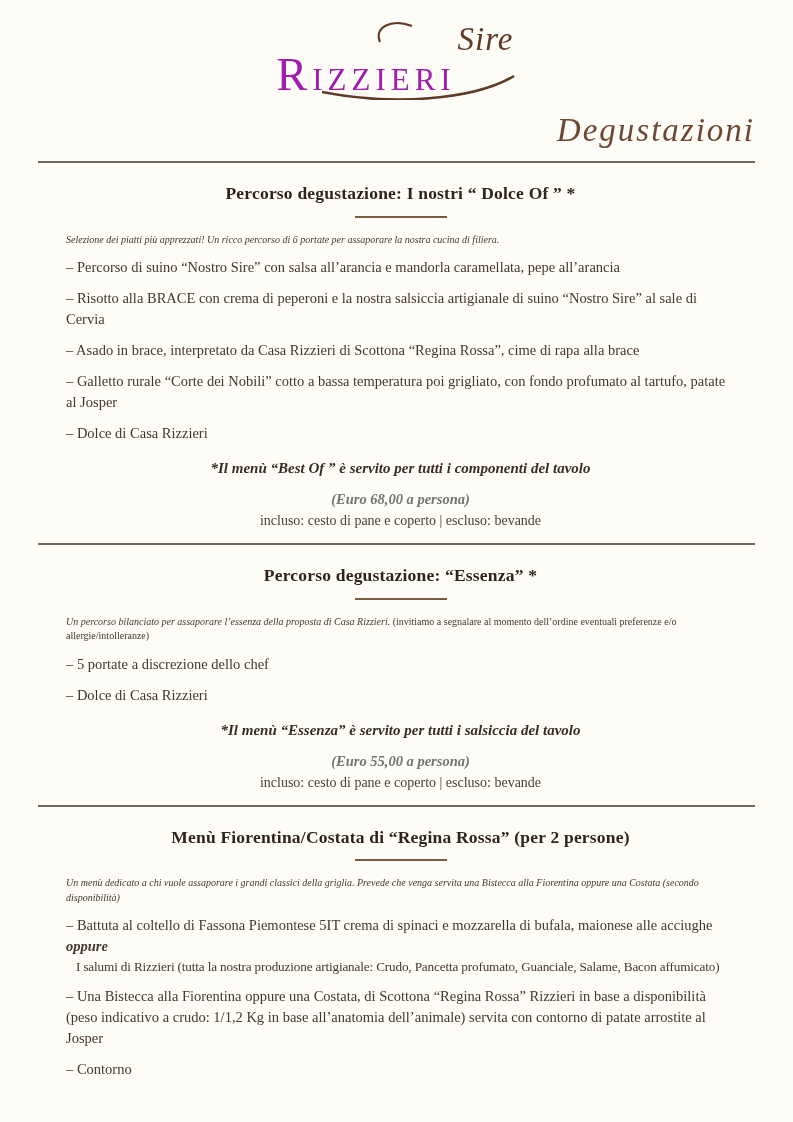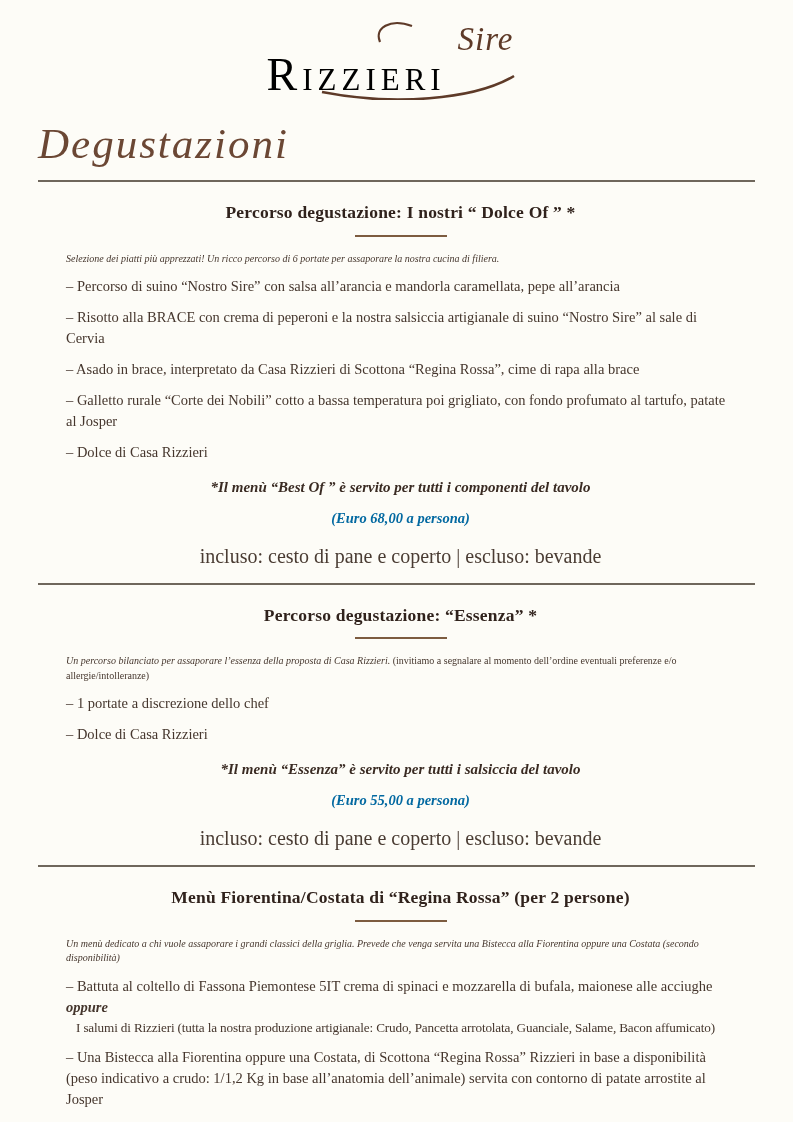--- a/index.html
+++ b/index.html
@@ -13,28 +13,28 @@
 
   
   .logo{position:relative;width:270px;height:80px;margin:20px auto 0;}
   .logo-swash{position:absolute;left:0;top:0;width:270px;height:80px;}
   .logo-casa{
     position:absolute;right:18px;top:-4px;
     font-style:italic;font-size:33px;color:#5e3a28;
     letter-spacing:1px;
   }
   .logo-name{
-    position:absolute;left:5px;bottom:2px;white-space:nowrap;
-    color:#000000;font-size:31px;letter-spacing:5px;line-height:1;
+    position:absolute;left:15px;bottom:2px;white-space:nowrap;
+    color:#a21caf;font-size:31px;letter-spacing:5px;line-height:1;
   }
   .logo-name .cap{font-size:46px;}
 
   .degustazioni{
-    text-align:left;margin-top:20px;
-    font-style:italic;font-size:43px;color:#6b4734;letter-spacing:2px;
+    text-align:right;margin-top:12px;
+    font-style:italic;font-size:33px;color:#6b4734;letter-spacing:2px;
     line-height:1.1;
   }
 
   
   .rule{height:2px;background:#6f675c;margin-top:13px;}
   .rule.mid{margin-top:0;}
 
   
   .section{padding:10px 20px 12px 28px;}
   .sec-title{
@@ -43,22 +43,22 @@
   }
   .title-underline{width:92px;height:0;border-bottom:2px solid #7d5c40;margin:9px auto 0;}
   .intro{font-style:italic;font-size:10px;margin:15px 0 0;}
   .intro .roman{font-style:normal;}
   .items{margin:8px 0 0;}
   .item{margin:10px 0 0;}
   .item .sub{display:block;padding-left:10px;font-size:13.2px;letter-spacing:-.15px;}
   .bold-it{font-weight:bold;font-style:italic;}
   .notes{text-align:center;margin-top:14px;}
   .note-line{font-weight:bold;font-style:italic;font-size:15px;color:#3a2b23;}
-  .price-line{font-weight:bold;font-style:italic;font-size:14.5px;color:#0369a1;margin-top:9px;}
-  .incl-line{font-size:20px;color:#4a3c33;margin-top:13px;}
+  .price-line{font-weight:bold;font-style:italic;font-size:14.5px;color:#737373;margin-top:9px;}
+  .incl-line{font-size:14px;color:#4a3c33;margin-top:1px;}
 </style>
 </head>
 <body>
 
 <div class="page">
 
   <div class="logo">
     <svg class="logo-swash" viewBox="0 0 270 80" aria-hidden="true">
       <path d="M150 6 C 128 -2 112 8 118 22" fill="none" stroke="#5e3a28" stroke-width="2.2"></path>
       <path d="M60 72 C 130 86 212 80 252 56" fill="none" stroke="#5e3a28" stroke-width="2.6"></path>
@@ -89,37 +89,37 @@
     </div>
   </div>
 
   <div class="rule mid"></div>
 
   <div class="section">
     <h2 class="sec-title">Percorso degustazione: “Essenza” *</h2>
     <div class="title-underline"></div>
     <p class="intro"><span>Un percorso bilanciato per assaporare l’essenza della proposta di Casa Rizzieri.</span><span class="roman">  (invitiamo a segnalare al momento dell’ordine eventuali preferenze e/o allergie/intolleranze)</span></p>
     <div class="items">
-      <p class="item">– 1 portate a discrezione dello chef</p>
+      <p class="item">– 5 portate a discrezione dello chef</p>
       <p class="item">– Dolce di Casa Rizzieri</p>
     </div>
     <div class="notes">
       <div class="note-line">*Il menù “Essenza” è servito per tutti i salsiccia del tavolo</div>
       <div class="price-line">(Euro 55,00 a persona)</div>
       <div class="incl-line">incluso: cesto di pane e coperto | escluso: bevande</div>
     </div>
   </div>
 
   <div class="rule mid"></div>
 
   <div class="section sec3">
     <h2 class="sec-title">Menù Fiorentina/Costata di “Regina Rossa” (per 2 persone)</h2>
     <div class="title-underline"></div>
     <p class="intro">Un menù dedicato a chi vuole assaporare i grandi classici della griglia. Prevede che venga servita una Bistecca alla Fiorentina oppure una Costata (secondo disponibilità)</p>
     <div class="items">
-      <p class="item"><span>– Battuta al coltello di Fassona Piemontese 5IT crema di spinaci e mozzarella di bufala, maionese alle acciughe   </span><span class="bold-it">oppure</span><span class="sub">I salumi di Rizzieri (tutta la nostra produzione artigianale: Crudo, Pancetta arrotolata, Guanciale, Salame, Bacon affumicato)</span></p>
+      <p class="item"><span>– Battuta al coltello di Fassona Piemontese 5IT crema di spinaci e mozzarella di bufala, maionese alle acciughe   </span><span class="bold-it">oppure</span><span class="sub">I salumi di Rizzieri (tutta la nostra produzione artigianale: Crudo, Pancetta profumato, Guanciale, Salame, Bacon affumicato)</span></p>
       <p class="item">– Una Bistecca alla Fiorentina oppure una Costata, di Scottona “Regina Rossa” Rizzieri in base a disponibilità (peso indicativo a crudo: 1/1,2  Kg in base all’anatomia dell’animale) servita con contorno di patate arrostite al Josper</p>
       <p class="item">– Contorno</p>
 
     </div>
   </div>
 
 </div>
 
 </body></html>

